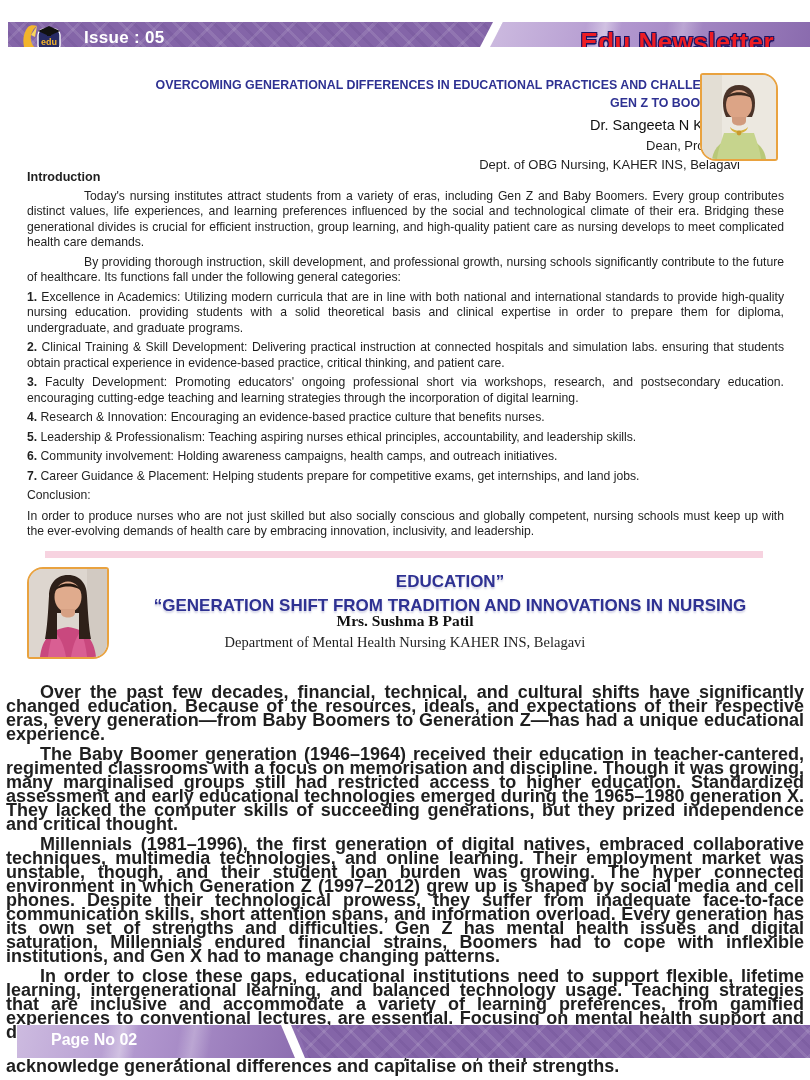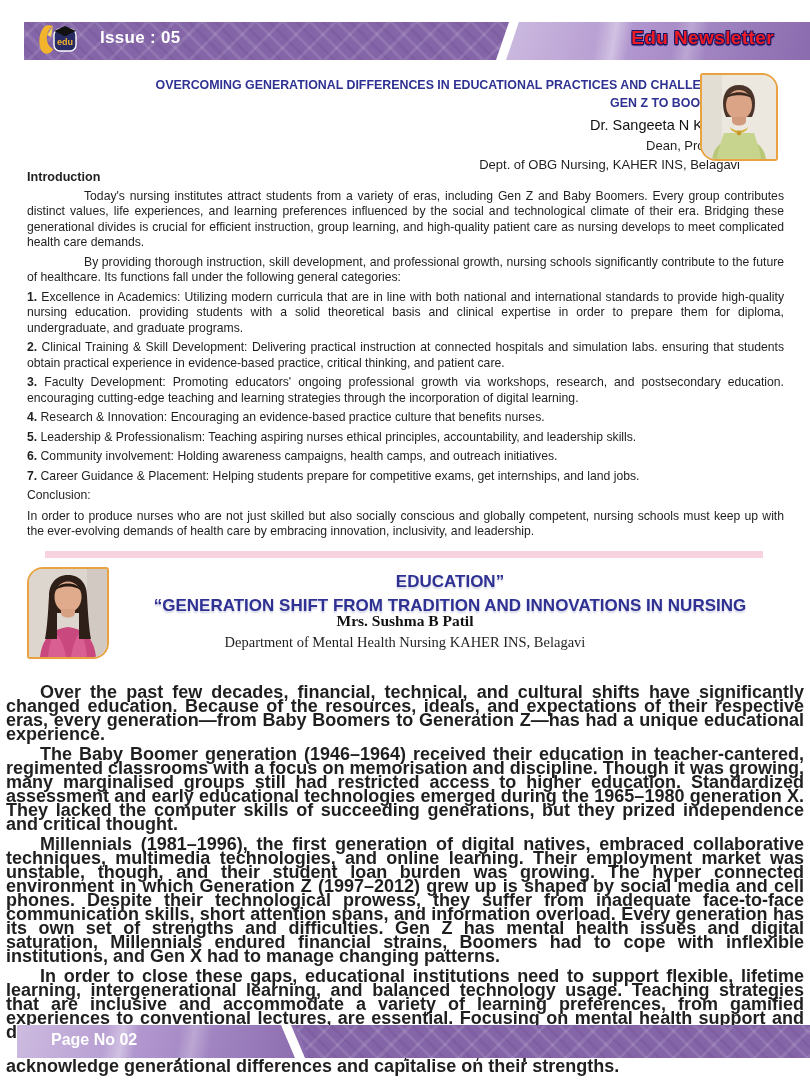--- a/index.html
+++ b/index.html
@@ -13,35 +13,35 @@
     background-image:
       repeating-linear-gradient(45deg, rgba(255,255,255,0.10) 0 3px, transparent 3px 19px),
       repeating-linear-gradient(-45deg, rgba(255,255,255,0.10) 0 3px, transparent 3px 19px),
       repeating-linear-gradient(45deg, transparent 0 9px, rgba(70,40,110,0.10) 9px 12px, transparent 12px 19px);
   }
   .lightgrad{
     background:
       linear-gradient(100deg, transparent 30%, rgba(255,255,255,0.38) 36%, transparent 41%, transparent 55%, rgba(255,255,255,0.25) 60%, transparent 66%),
       linear-gradient(105deg, #cdbbe0 0%, #af94cd 45%, #8a6bae 100%);
   }
-  #header-band{top:22px;left:24px;right:0;height:38px;}
+  #header-band{top:22px;left:8px;right:0;height:25px;}
   .hdr-left{position:absolute;inset:0;}
   .hdr-right{position:absolute;top:0;bottom:0;left:481px;right:0;
              clip-path:polygon(14px 0,100% 0,100% 100%,0 100%);}
   .hdr-slash{position:absolute;top:0;bottom:0;left:472px;width:24px;background:#ffffff;
              clip-path:polygon(13px 0,23px 0,10px 100%,0 100%);}
   #footer-band{top:1025px;left:17px;right:0;height:33px;}
   .ftr-left{position:absolute;top:0;bottom:0;left:0;width:292px;}
   .ftr-right{position:absolute;top:0;bottom:0;left:278px;right:0;
              clip-path:polygon(0 0,100% 0,100% 100%,14px 100%);}
   .ftr-slash{position:absolute;top:0;bottom:0;left:264px;width:26px;background:#ffffff;
              clip-path:polygon(0 0,10px 0,24px 100%,14px 100%);}
 
   .issue-label{position:absolute;left:76px;top:6px;color:#ffffff;font-size:17px;font-weight:bold;letter-spacing:.3px;}
-  .brand{position:absolute;right:36px;top:5px;font-size:19px;font-weight:800;letter-spacing:.4px;
+  .brand{position:absolute;right:36px;top:5px;font-size:26px;font-weight:800;letter-spacing:.4px;
          color:#ed1c24;
          text-shadow:-1px -1px 0 #1b1464,1px -1px 0 #1b1464,-1px 1px 0 #1b1464,1px 1px 0 #1b1464,0 2px 1px rgba(27,20,100,.7);}
   .page-label{position:absolute;left:34px;top:6px;color:#ffffff;font-size:16px;font-weight:bold;}
 
   .logo{position:absolute;left:8px;top:1px;width:56px;height:33px;}
 
   
   .a1-head{position:absolute;left:27px;top:76px;width:713px;text-align:right;}
   .a1-title{color:#2e3192;font-weight:bold;font-size:12.4px;line-height:18px;}
   .a1-author{font-size:14.5px;font-weight:normal;color:#111;margin-top:5px;}
@@ -123,21 +123,21 @@
     </svg>
   </div>
 
   <div class="a1-body">
     <h3>Introduction</h3>
     <p class="ind">Today's nursing institutes attract students from a variety of eras, including Gen Z and Baby Boomers. Every group contributes distinct values, life experiences, and learning preferences influenced by the social and technological climate of their era. Bridging these generational divides is crucial for efficient instruction, group learning, and high-quality patient care as nursing develops to meet complicated health care demands.</p>
     <p class="ind">By providing thorough instruction, skill development, and professional growth, nursing schools significantly contribute to the future of healthcare. Its functions fall under the following general categories:</p>
 
     <p class="item"><b>1.</b><span> Excellence in Academics: Utilizing modern curricula that are in line with both national and international standards to provide high-quality nursing education. providing students with a solid theoretical basis and clinical expertise in order to prepare them for diploma, undergraduate, and graduate programs.</span></p>
     <p class="item"><b>2.</b><span> Clinical Training &amp; Skill Development: Delivering practical instruction at connected hospitals and simulation labs. ensuring that students obtain practical experience in evidence-based practice, critical thinking, and patient care.</span></p>
-    <p class="item"><b>3.</b><span> Faculty Development: Promoting educators' ongoing professional growth via workshops, research, and postsecondary education. encouraging cutting-edge teaching and learning strategies through the incorporation of digital learning.</span></p>
+    <p class="item"><b>3.</b><span> Faculty Development: Promoting educators' ongoing professional short via workshops, research, and postsecondary education. encouraging cutting-edge teaching and learning strategies through the incorporation of digital learning.</span></p>
     <p class="item"><b>4.</b><span> Research &amp; Innovation: Encouraging an evidence-based practice culture that benefits nurses.</span></p>
     <p class="item"><b>5.</b><span> Leadership &amp; Professionalism: Teaching aspiring nurses ethical principles, accountability, and leadership skills.</span></p>
     <p class="item"><b>6.</b><span> Community involvement: Holding awareness campaigns, health camps, and outreach initiatives.</span></p>
     <p class="item"><b>7.</b><span> Career Guidance &amp; Placement: Helping students prepare for competitive exams, get internships, and land jobs.</span></p>
 
     <p class="concl-label">Conclusion:</p>
     <p>In order to produce nurses who are not just skilled but also socially conscious and globally competent, nursing schools must keep up with the ever-evolving demands of health care by embracing innovation, inclusivity, and leadership.</p>
   </div>
 
   <div class="pink-strip"></div>

